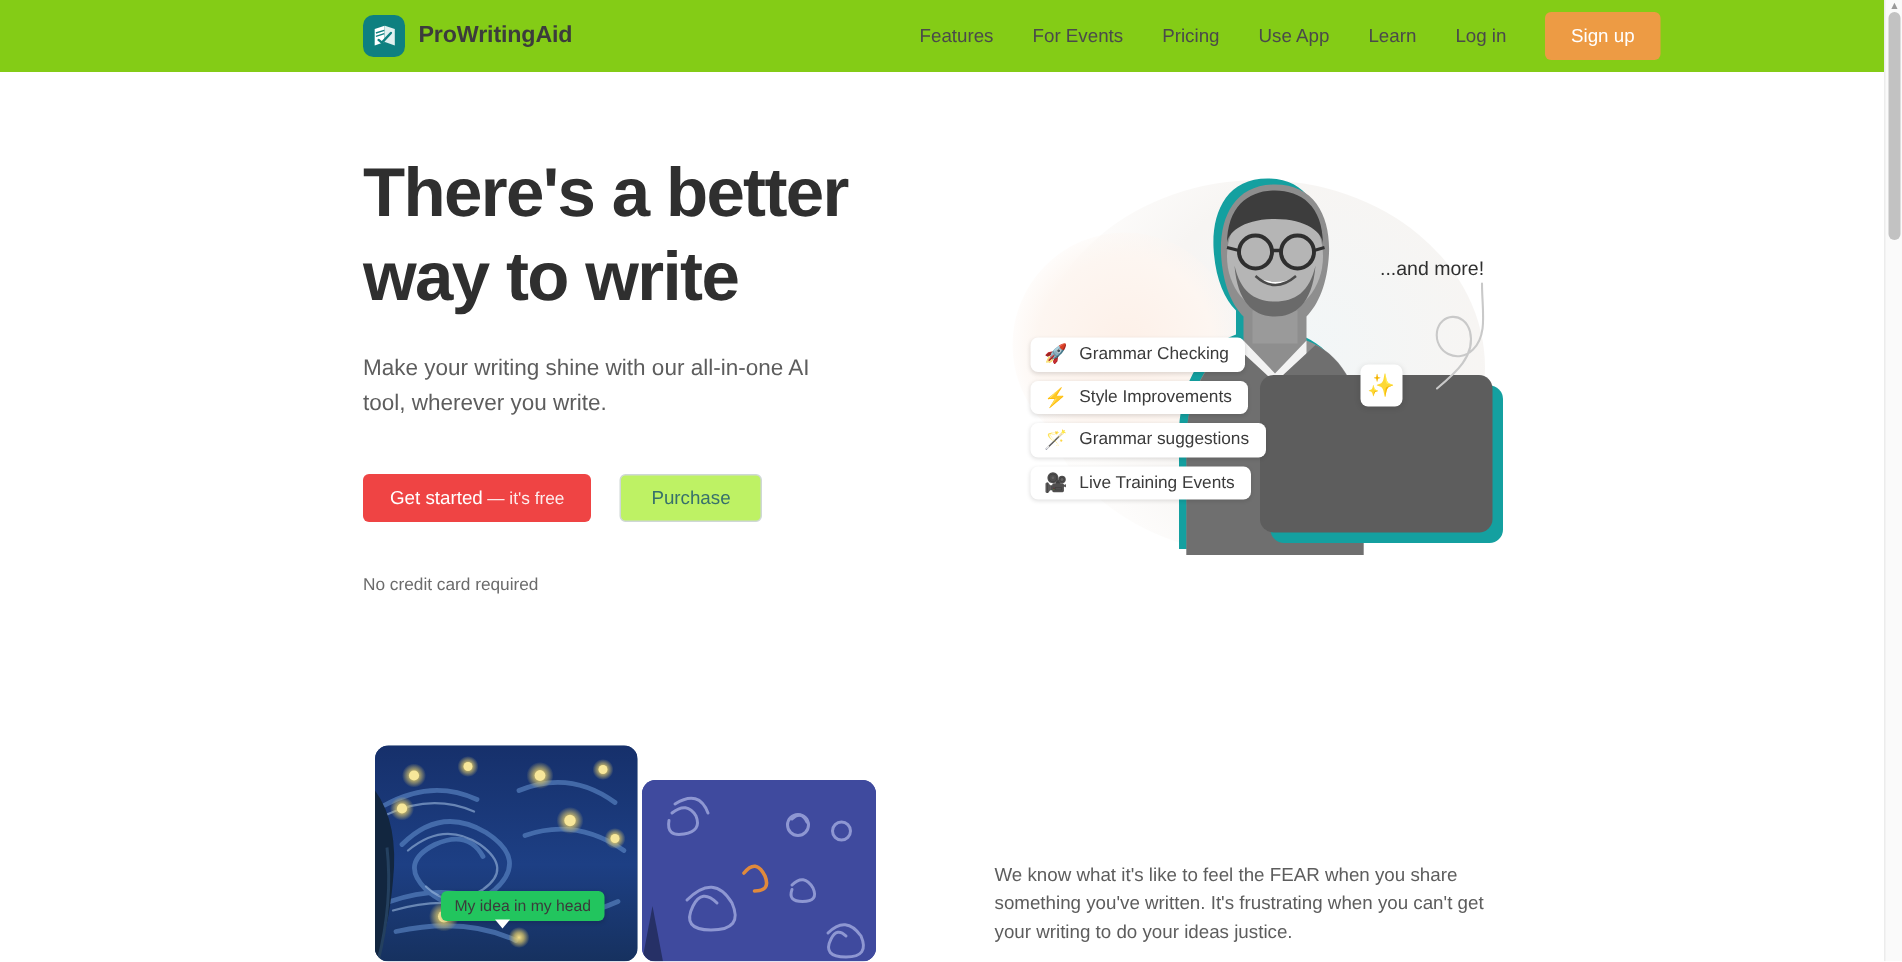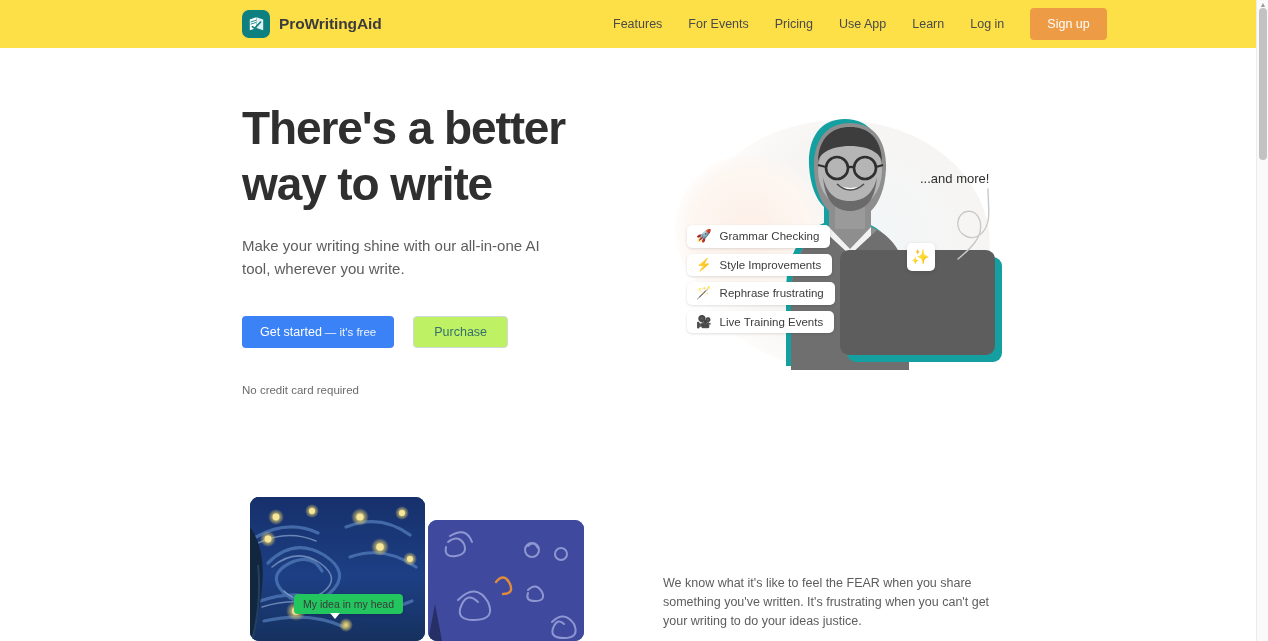--- a/index.html
+++ b/index.html
@@ -9,21 +9,21 @@
     background:#ffffff;
     font-family:"Liberation Sans", sans-serif;
     color:#3b3b3b;
   }
   .page { position:relative; width:1268px; height:641px; overflow:hidden; background:#fff; }
 
   
   .header {
     position:absolute; top:0; left:0; width:1256px; height:48px;
     display:flex; align-items:center;
-    background:#fde047;
+    background:#84cc16;
     z-index:40;
   }
   .brand {
     position:absolute; left:242px; top:10px;
     display:flex; align-items:center; gap:9px;
   }
   .logo-mark {
     width:28px; height:28px; border-radius:7px;
     background:#0e8080;
     display:flex; align-items:center; justify-content:center;
@@ -60,21 +60,21 @@
   .hero-title {
     font-size:46px; line-height:56px; font-weight:bold;
     color:#2f2f2f; letter-spacing:-1.1px;
   }
   .hero-sub {
     margin-top:22px;
     font-size:15px; line-height:23px; color:#5d5d5d; max-width:330px;
   }
   .hero-actions { margin-top:36px; display:flex; align-items:center; gap:19px; }
   .btn-primary {
-    background:#3b82f6; color:#fff; border:none; border-radius:4px;
+    background:#ef4444; color:#fff; border:none; border-radius:4px;
     padding:0 18px; height:32px; line-height:32px;
     font-size:12.5px; cursor:pointer; white-space:nowrap;
     font-family:"Liberation Sans", sans-serif;
   }
   .btn-primary .free { opacity:.9; font-size:11.5px; margin-left:3px; }
   .btn-outline {
     background:#bef264; color:#37706b; border:1px solid #cfd8d6; border-radius:4px;
     padding:0 20px; height:32px; line-height:30px;
     font-size:12.5px; cursor:pointer; white-space:nowrap;
     font-family:"Liberation Sans", sans-serif;
@@ -281,21 +281,21 @@
         <div class="feature-pill">
           <span class="emo">🚀</span>
           <span>Grammar Checking</span>
         </div>
         <div class="feature-pill">
           <span class="emo">⚡</span>
           <span>Style Improvements</span>
         </div>
         <div class="feature-pill">
           <span class="emo">🪄</span>
-          <span>Rephrase frustrating</span>
+          <span>Grammar suggestions</span>
         </div>
         <div class="feature-pill">
           <span class="emo">🎥</span>
           <span>Live Training Events</span>
         </div>
       </div>
     </div>
   </div>
 
   <div class="sec2">

